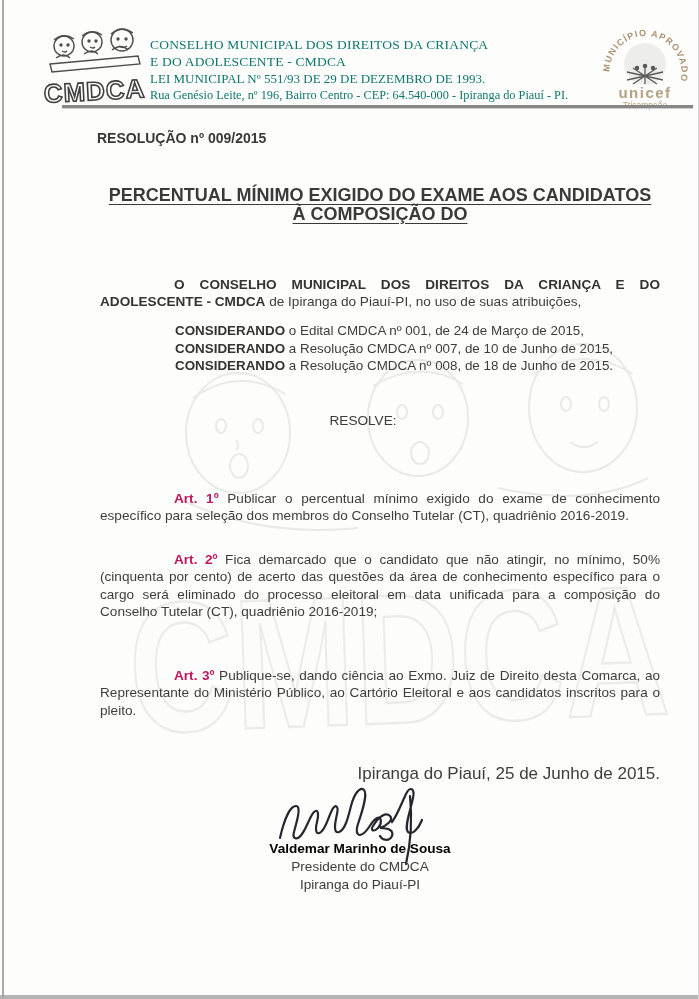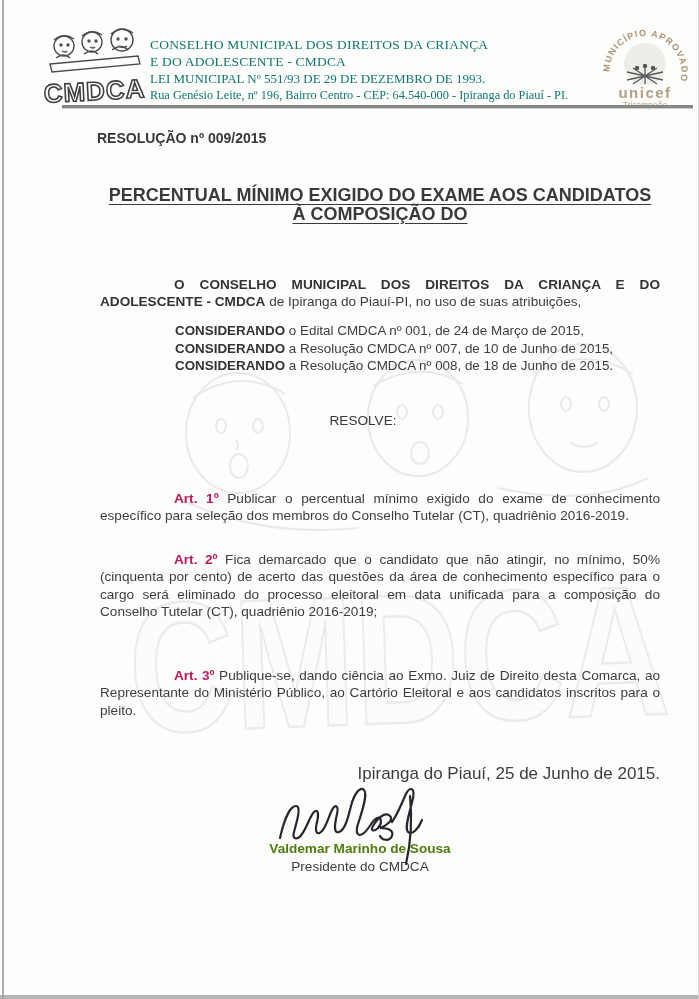--- a/index.html
+++ b/index.html
@@ -43,21 +43,21 @@
   .considerations{position:absolute;left:175px;top:322px;font-size:13.4px;line-height:17.5px;}
   .considerations b{color:#333;}
   .resolve{position:absolute;left:100px;top:413px;width:526px;text-align:center;font-size:13.6px;color:#3a3a3a;}
   .article{position:absolute;left:100px;width:560px;font-size:13.6px;line-height:17.5px;text-align:justify;text-indent:74px;}
   .article b{color:#be185d;}
   .art-1{top:476px;}
   .art-2{top:537px;}
   .art-3{top:653px;}
   .date-line{position:absolute;left:100px;top:764px;width:560px;text-align:right;font-size:17px;}
   .sig-block{position:absolute;left:140px;top:840px;width:440px;text-align:center;font-size:13.6px;line-height:18px;}
-  .sig-name{font-weight:bold;color:#4d7c0f;}
+  .sig-name{font-weight:bold;color:#000000;}
   .sig-img{position:absolute;left:272px;top:776px;width:170px;height:95px;}
 </style>
 </head>
 <body>
 
 <div class="page">
 
   <div class="scan-edge-left"></div>
   <div class="scan-edge-bottom"></div>
   <div class="scan-edge-right"></div>
@@ -169,15 +169,16 @@
          C102 56 98 55 101 50 C107 40 114 36 118 40 C122 44 114 50 108 52
          C116 52 122 54 120 60 C117 66 110 64 108 60
          M120 46 C126 38 130 26 134 18 C138 10 143 12 141 22
          C138 36 132 52 136 56 C140 60 147 52 150 44
          M138 20 C140 40 139 66 134 88"></path>
   </svg>
 
   <div class="sig-block">
     <div class="sig-name">Valdemar Marinho de Sousa</div>
     <div>Presidente do CMDCA</div>
+    <div>Ipiranga do Piauí-PI</div>
   </div>
 
 </div>
 
 </body></html>

